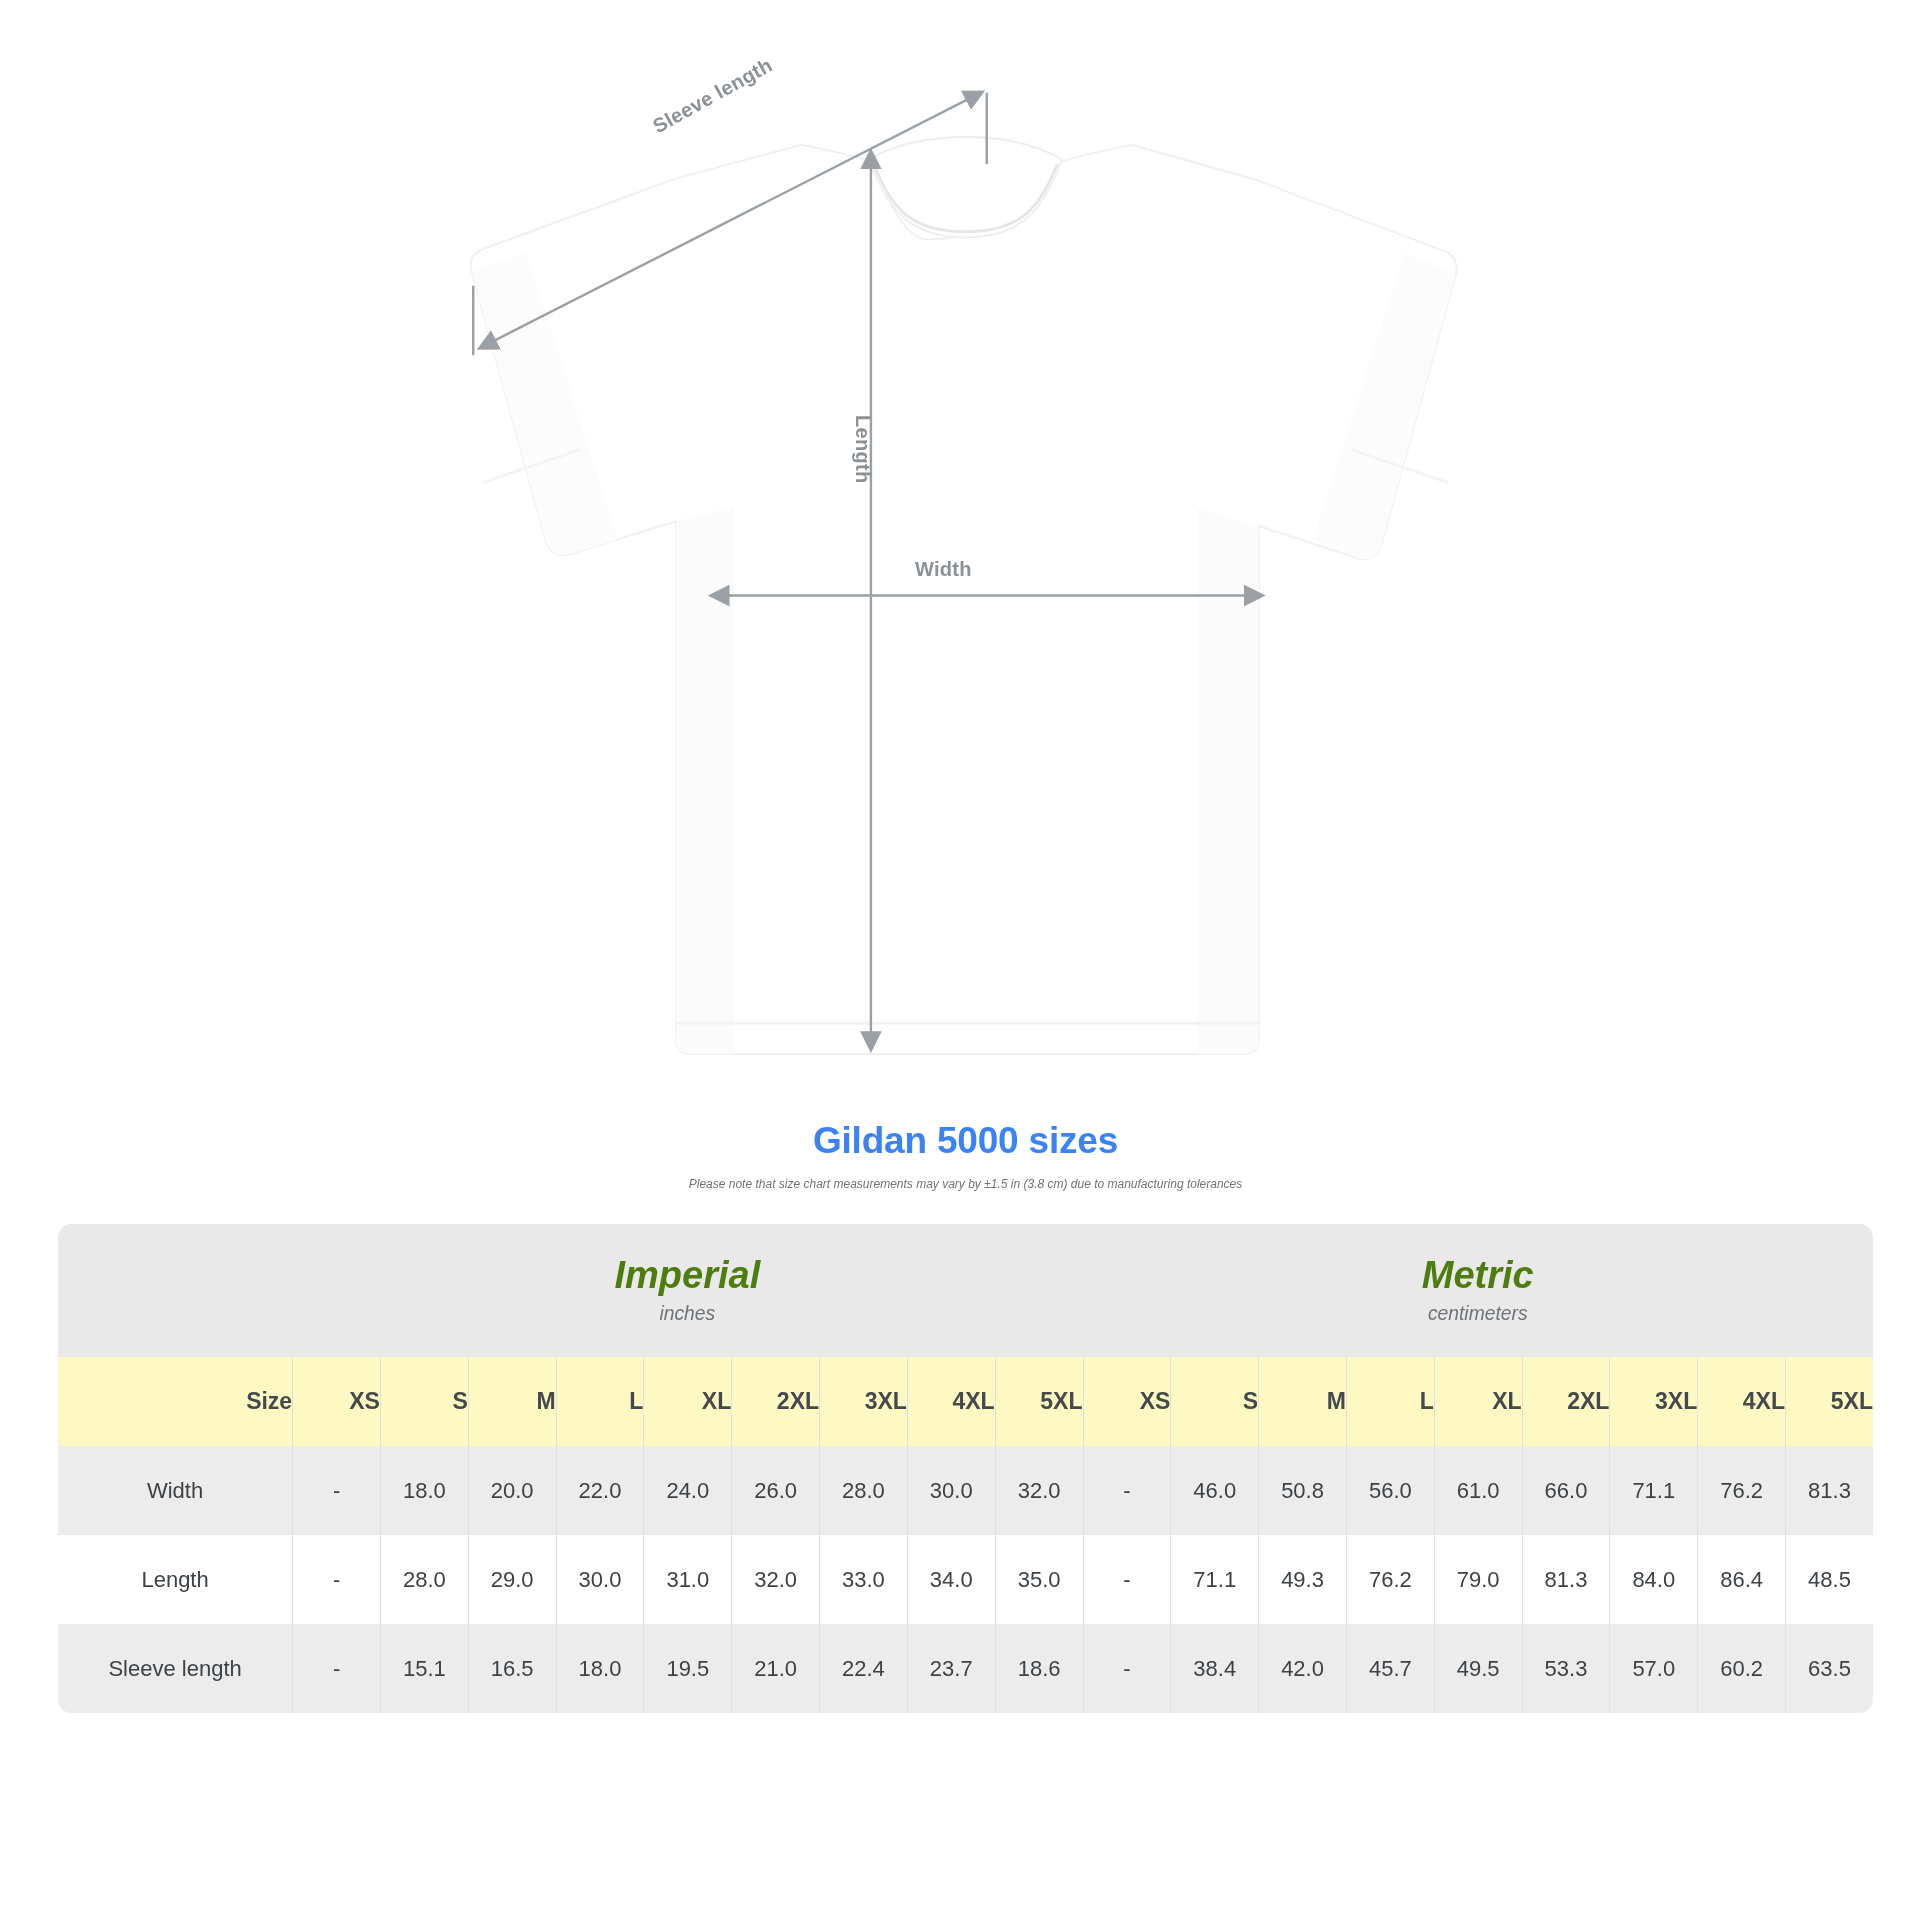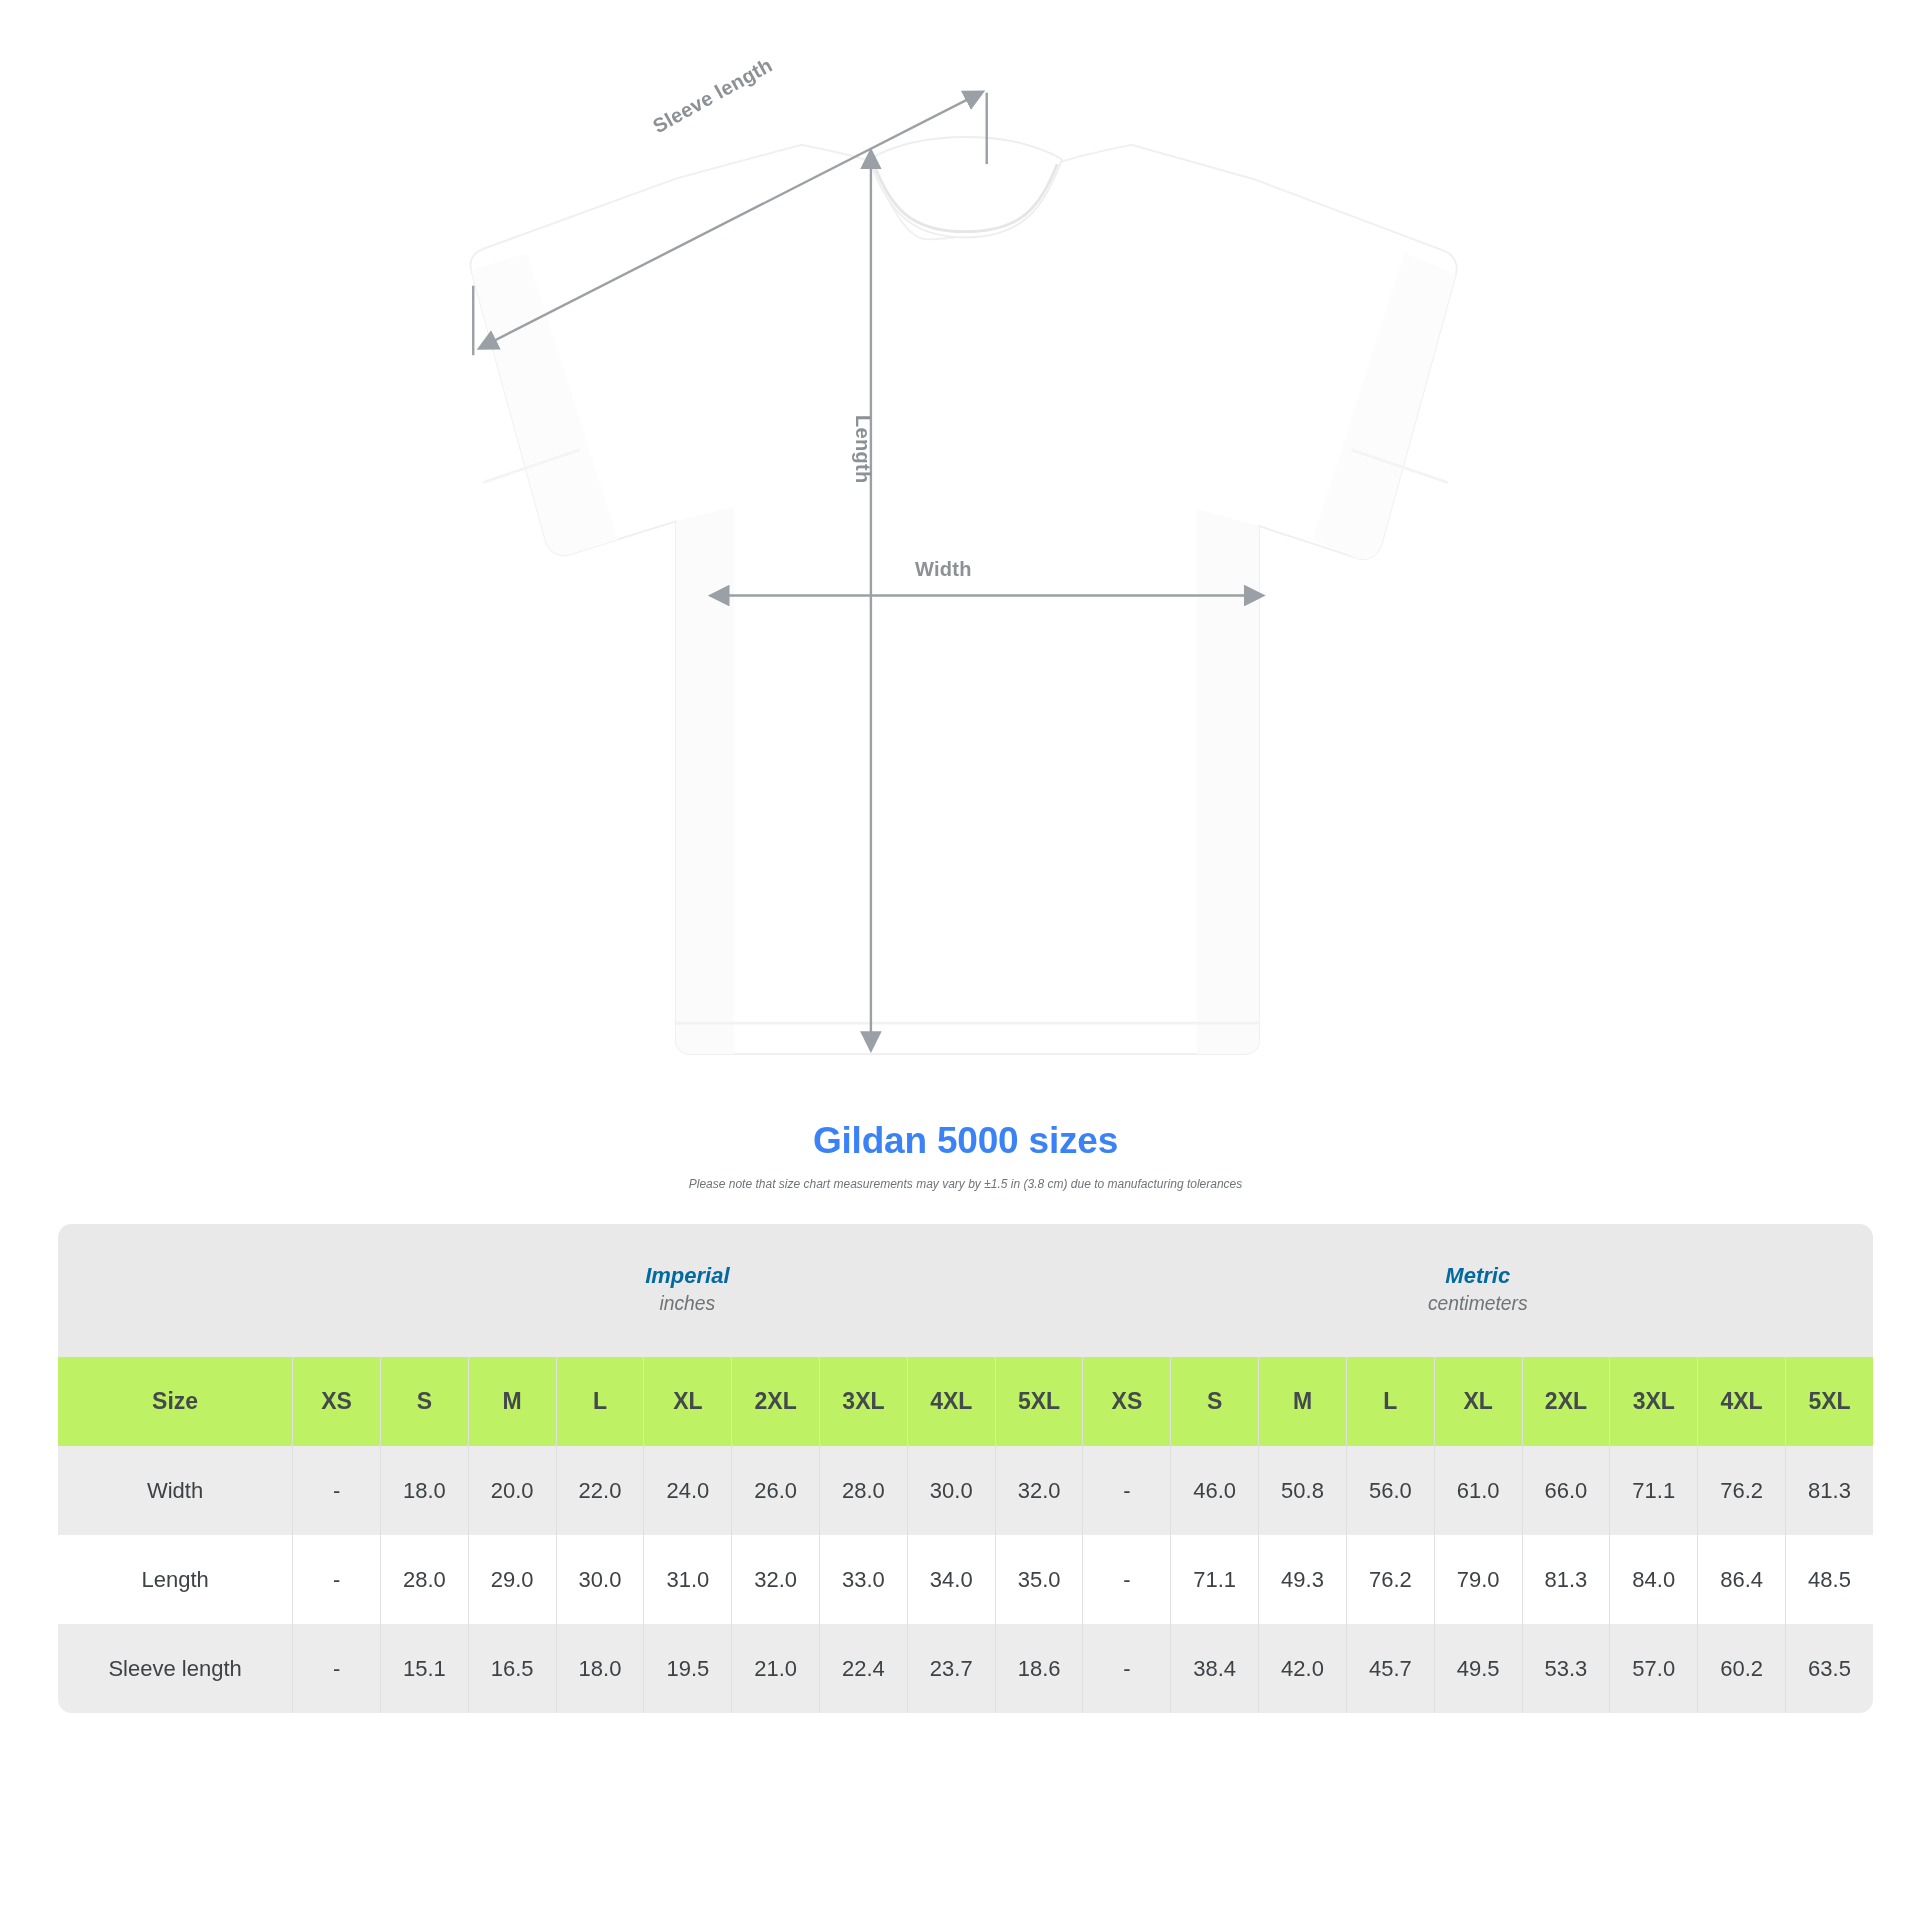--- a/index.html
+++ b/index.html
@@ -100,39 +100,40 @@
     background: #e9e9e9;
     height: 133px;
   }
   tr.unit-row td.rounded-left {
     border-top-left-radius: 13.5px;
   }
   tr.unit-row td.rounded-right {
     border-top-right-radius: 13.5px;
   }
   .unit-name {
-    font-size: 22px;
+    font-size: 38px;
     font-weight: bold;
     font-style: italic;
-    color: #0369a1;
+    color: #4d7c0f;
     line-height: 1.25;
   }
   .unit-sub {
     font-size: 19.3px;
     font-style: italic;
     color: #6f7479;
     line-height: 1.5;
   }
   
   tr.size-row td {
     height: 89px;
     font-weight: bold;
     font-size: 23px;
     color: #44494d;
-    background: #bef264;
+    background: #fef9c3;
+    text-align: right;
   }
   tr.size-row td.rowhead {
     font-size: 23px;
   }
   
   tr.data-row td {
     height: 89px;
   }
   tr.shaded td {
     background: #ececec;

